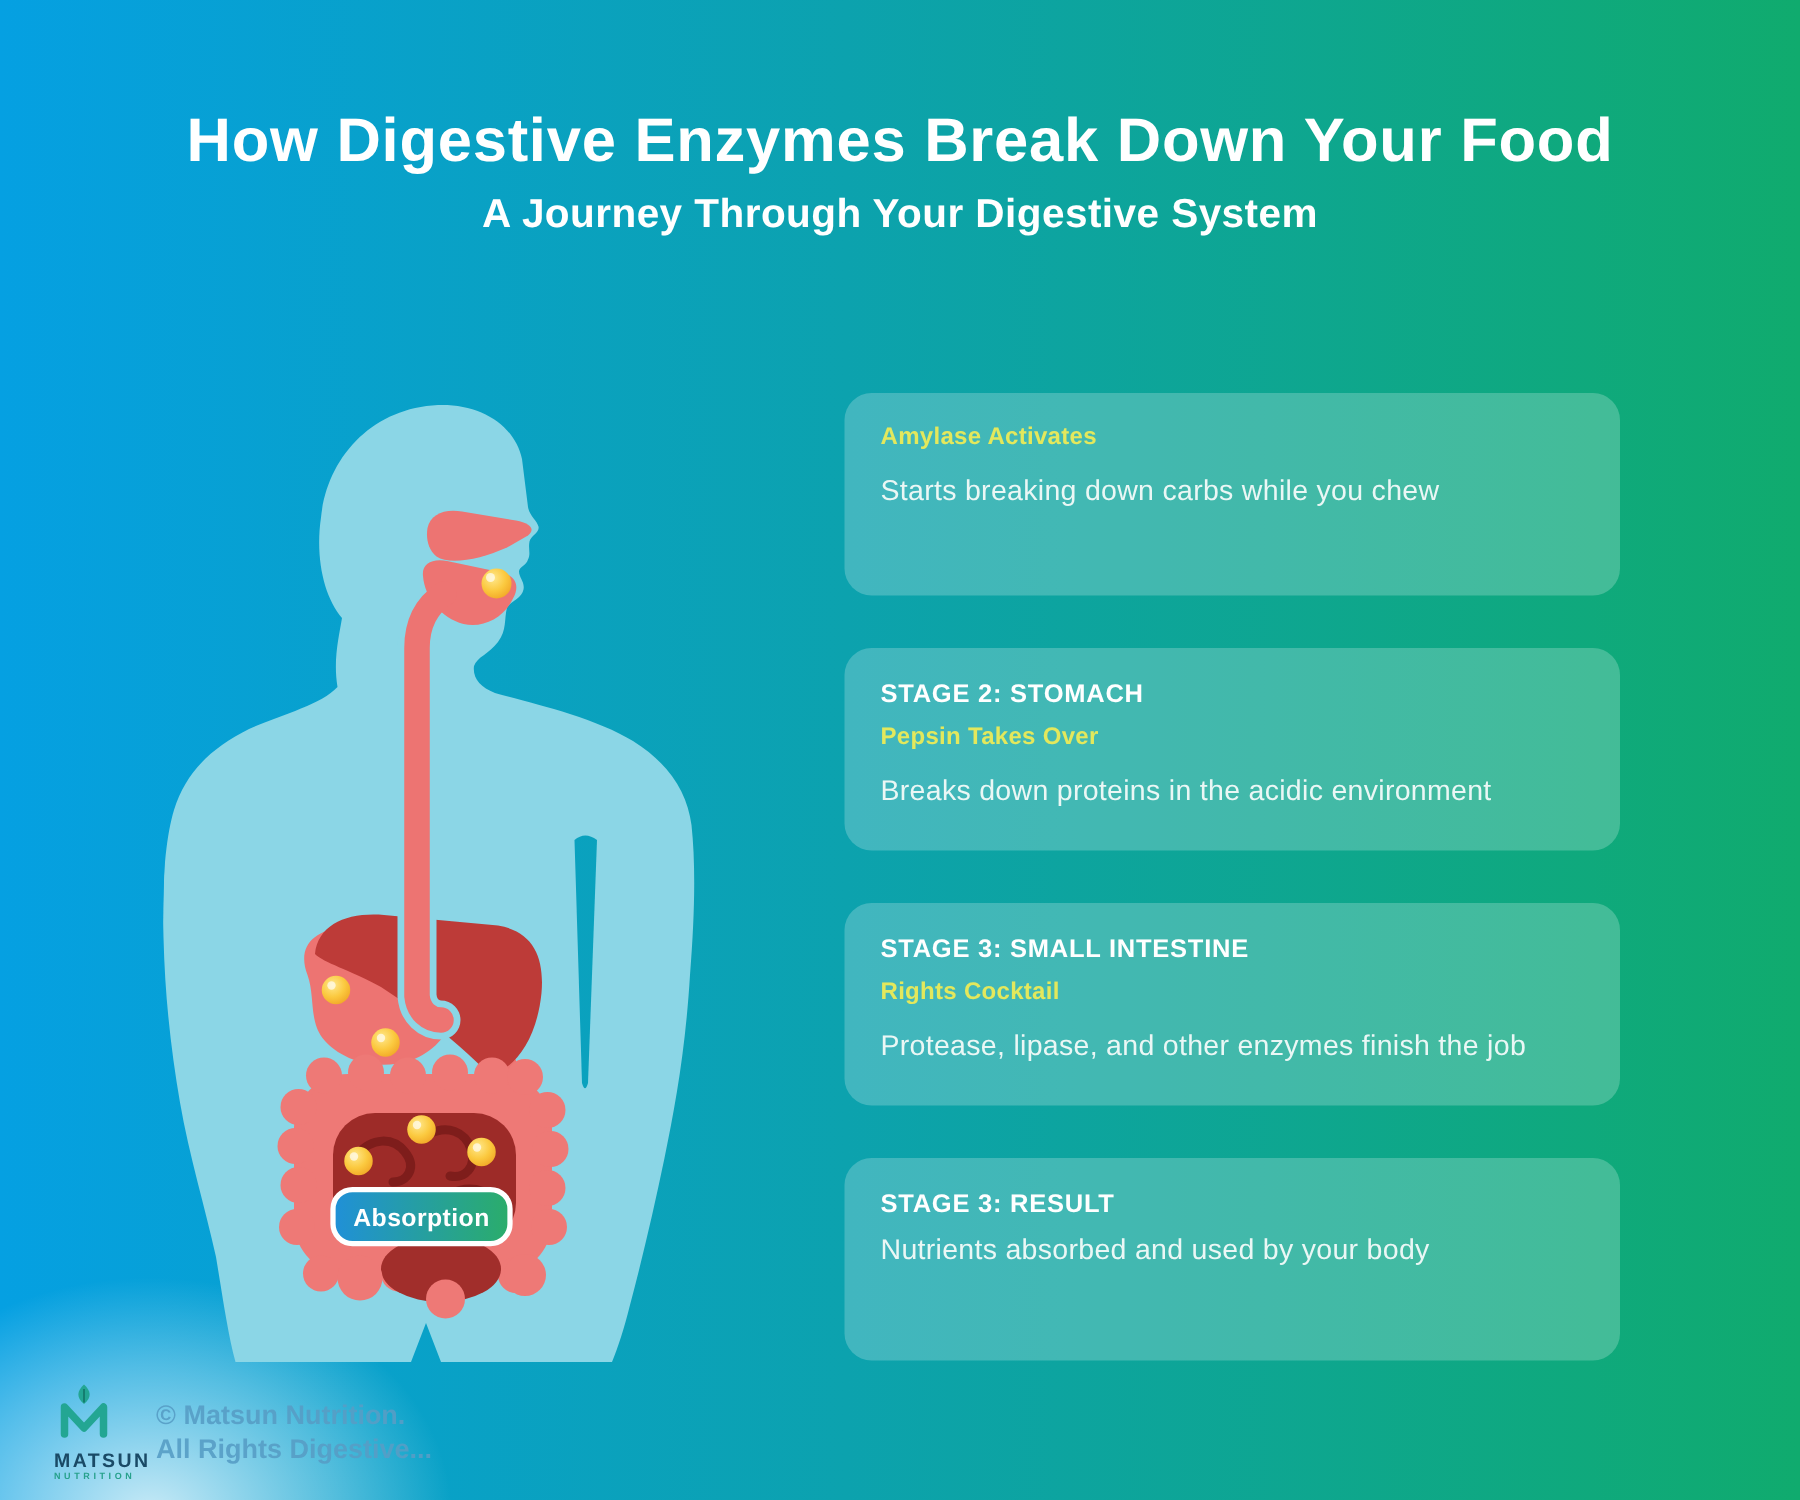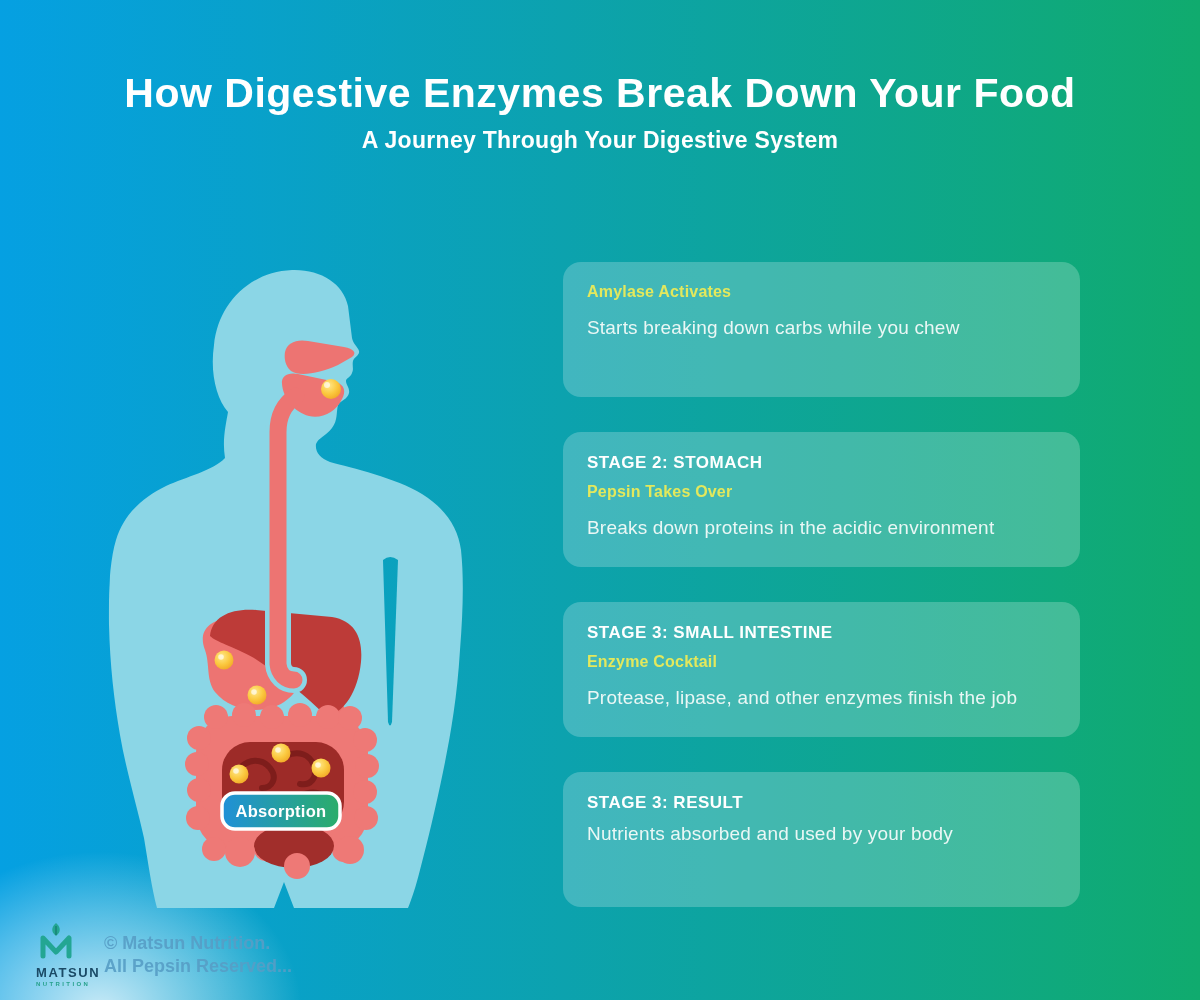--- a/index.html
+++ b/index.html
@@ -16,21 +16,21 @@
     z-index:0;pointer-events:none;
   }
   .header{
     position:absolute;left:0;right:0;top:70px;
     text-align:center;color:#fff;z-index:2;
   }
   .title{
     margin:0;font-size:41px;font-weight:700;letter-spacing:.5px;
   }
   .subtitle{
-    margin:10px 0 0 0;font-size:23px;font-weight:700;letter-spacing:.3px;
+    margin:10px 0 0 0;font-size:27px;font-weight:700;letter-spacing:.3px;
   }
   .body-svg{position:absolute;left:0;top:0;z-index:1;}
   .cards{
     position:absolute;left:563px;top:262px;width:517px;
     display:flex;flex-direction:column;gap:35px;z-index:2;
   }
   .card{
     height:135px;box-sizing:border-box;
     background:rgba(255,255,255,.22);
     border-radius:18px;
@@ -213,38 +213,38 @@
       <div class="card-heading">Amylase Activates</div>
       <div class="card-desc">Starts breaking down carbs while you chew</div>
     </div>
     <div class="card">
       <div class="card-label">STAGE 2: STOMACH</div>
       <div class="card-heading">Pepsin Takes Over</div>
       <div class="card-desc">Breaks down proteins in the acidic environment</div>
     </div>
     <div class="card">
       <div class="card-label">STAGE 3: SMALL INTESTINE</div>
-      <div class="card-heading">Enzyme Cocktail</div>
+      <div class="card-heading">Rights Cocktail</div>
       <div class="card-desc">Protease, lipase, and other enzymes finish the job</div>
     </div>
     <div class="card">
       <div class="card-label">STAGE 3: RESULT</div>
       <div class="card-desc">Nutrients absorbed and used by your body</div>
     </div>
   </div>
 
   <div class="footer">
     <div class="logo">
       <svg width="40" height="38" viewBox="0 0 40 38">
         <path d="M20,1 C24.5,5 25.5,9.5 20,14 C14.5,9.5 15.5,5 20,1 Z" fill="#23A693"></path>
         <path d="M20,4 L20,13" stroke="#147a6d" stroke-width="1.2"></path>
         <polyline points="7,34 7,16 20,30 33,16 33,34" fill="none" stroke="#23A693" stroke-width="5" stroke-linecap="round" stroke-linejoin="round"></polyline>
       </svg>
       <div class="logo-word">MATSUN</div>
       <div class="logo-sub">NUTRITION</div>
     </div>
     <div class="copyright">
       <div>© Matsun Nutrition.</div>
-      <div>All Pepsin Reserved...</div>
+      <div>All Rights Digestive...</div>
     </div>
   </div>
 
 </div>
 
 </body></html>

